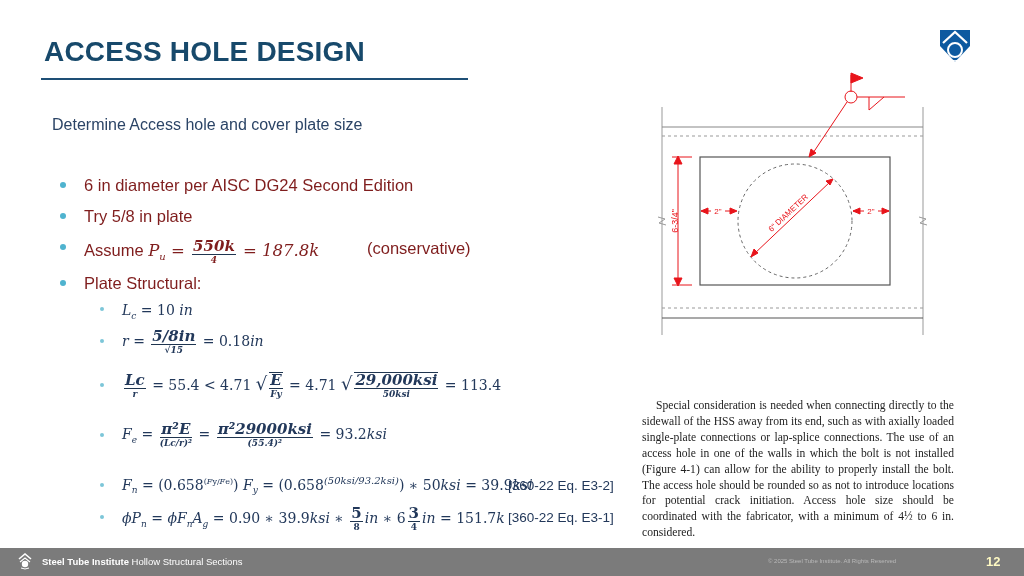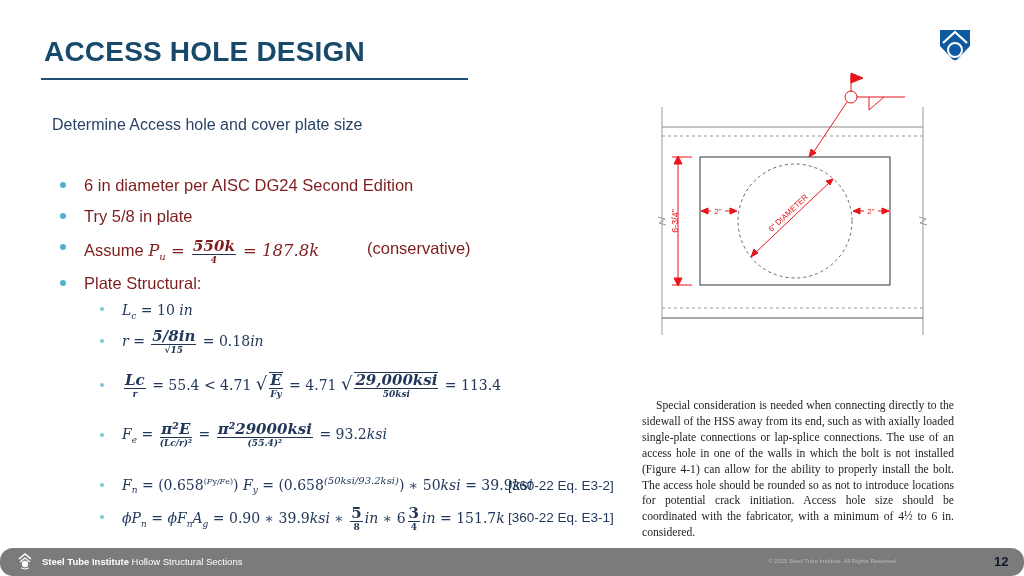--- a/index.html
+++ b/index.html
@@ -41,27 +41,27 @@
 
     .figure { position: absolute; left: 655px; top: 65px; width: 300px; height: 280px; }
 
     .body-text {
       position: absolute; left: 642px; top: 358px; width: 312px;
       font-family: "Liberation Serif", serif; font-size: 11.6px; line-height: 15.9px; color: #222;
       text-align: justify; text-indent: 14px; margin-top: 40px;
     }
 
     .footer {
-      position: absolute; left: 0; top: 548px; width: 1024px; height: 28px; background: #7b7b7b; border-radius: 13px;
+      position: absolute; left: 0; top: 548px; width: 1024px; height: 28px; background: #7b7b7b;
     }
     .footer-logo { position: absolute; left: 18px; top: 5px; width: 14px; height: 17px; }
     .footer-brand { position: absolute; left: 42px; top: 8px; font-size: 9.5px; color: #ffffff; white-space: nowrap; }
     .footer-brand b { font-weight: bold; }
     .footer-copy { position: absolute; left: 768px; top: 10px; font-size: 6px; color: #b9b9b9; white-space: nowrap; }
-    .footer-page { position: absolute; left: 986px; top: 6px; font-size: 13px; color: #0f172a; font-weight: bold; margin-left: 8px; }
+    .footer-page { position: absolute; left: 986px; top: 6px; font-size: 13px; color: #fef9c3; font-weight: bold; }
   </style>
 </head>
 <body>
 
 <div class="title">ACCESS HOLE DESIGN</div>
 <div class="title-rule"></div>
 
 <svg class="logo" viewBox="0 0 38 40">
   <path d="M4 4 L34 4 L34 20 L19 36 L4 20 Z" fill="#0d5aa0"></path>
   <path d="M7 17 L19 6 L31 17" fill="none" stroke="#ffffff" stroke-width="2.2"></path>

